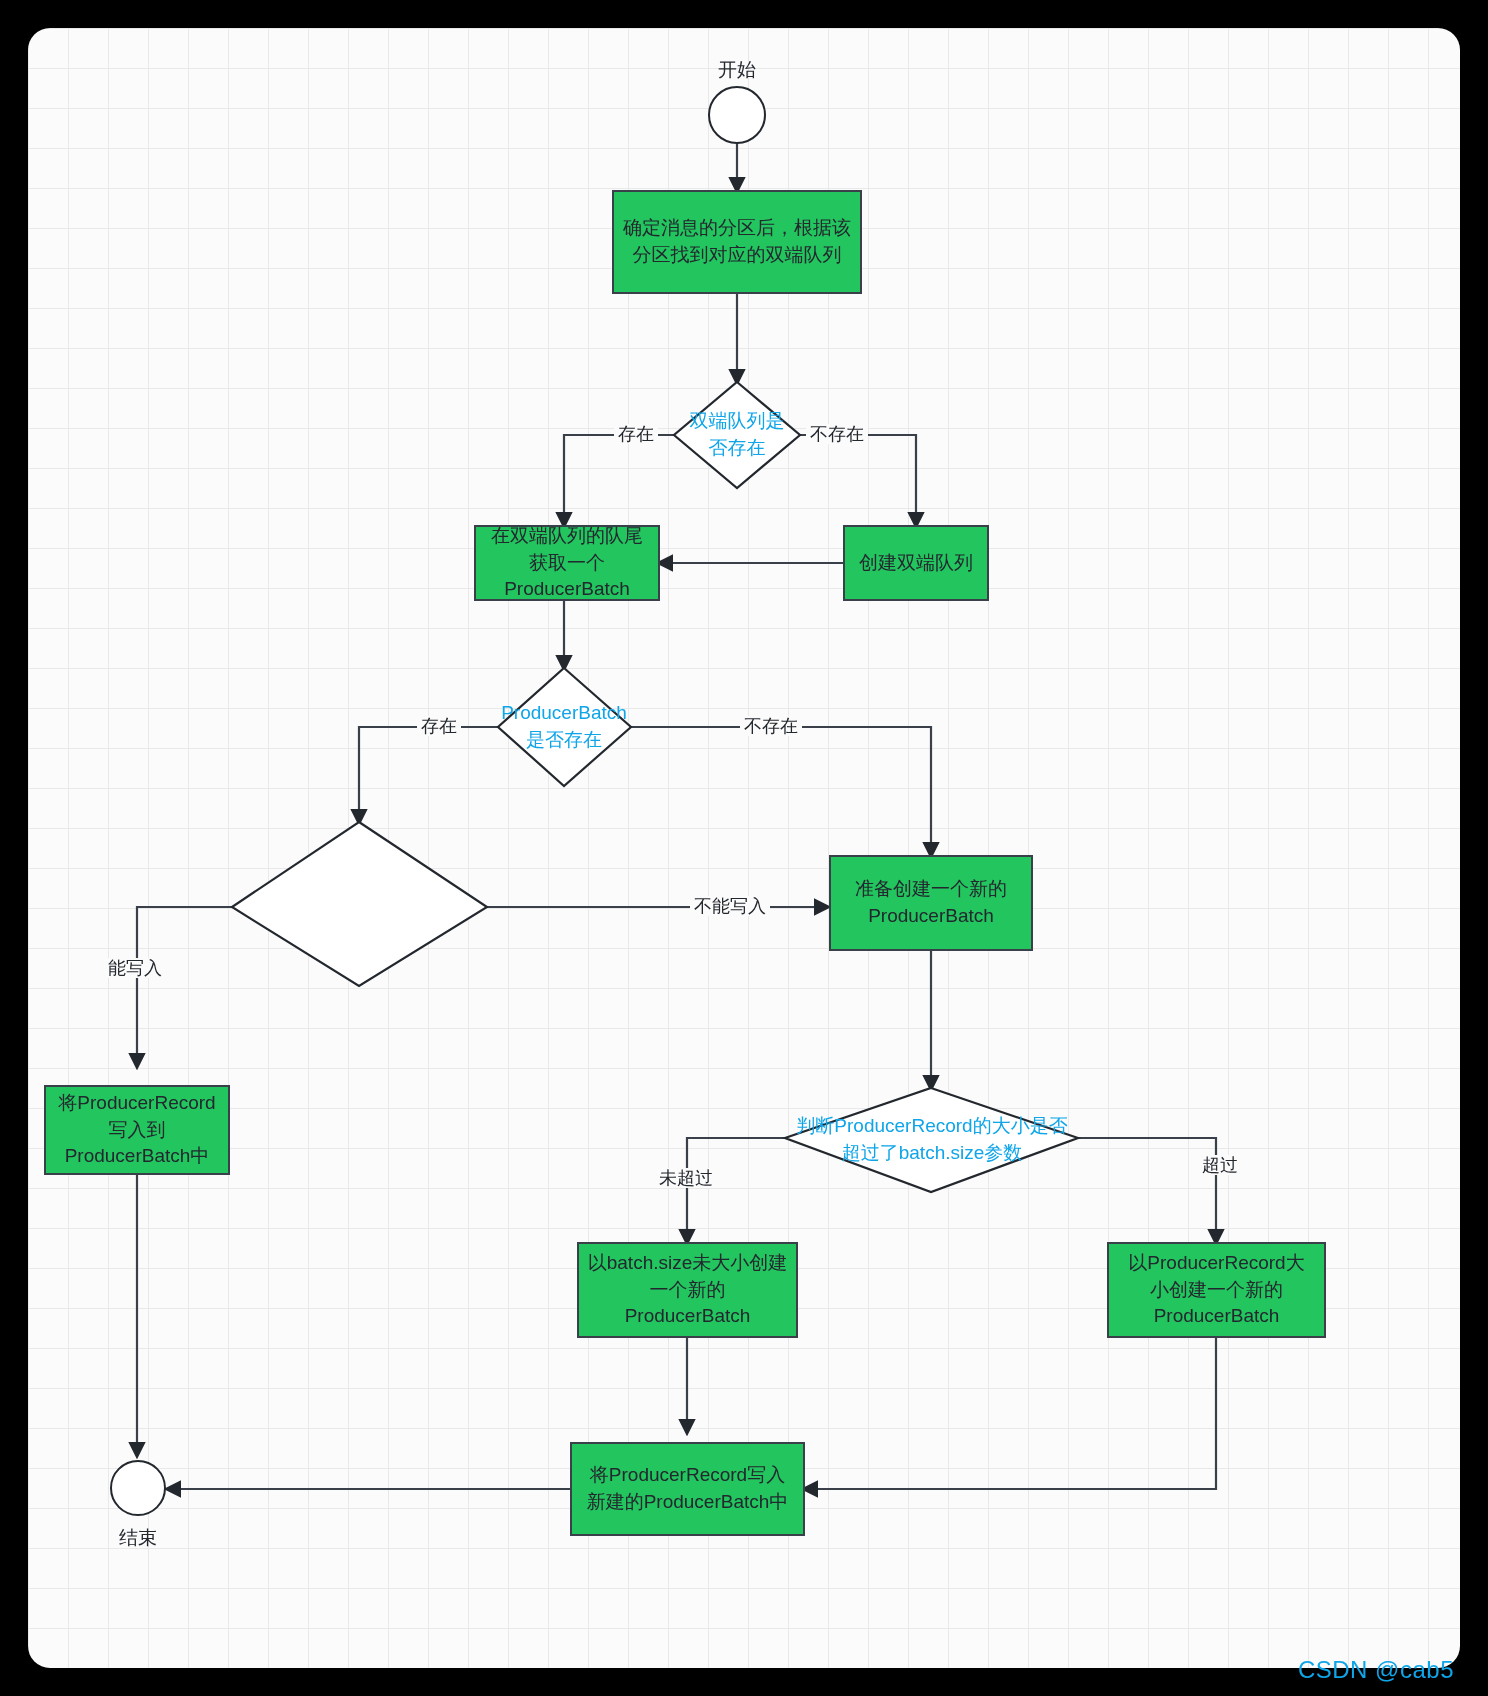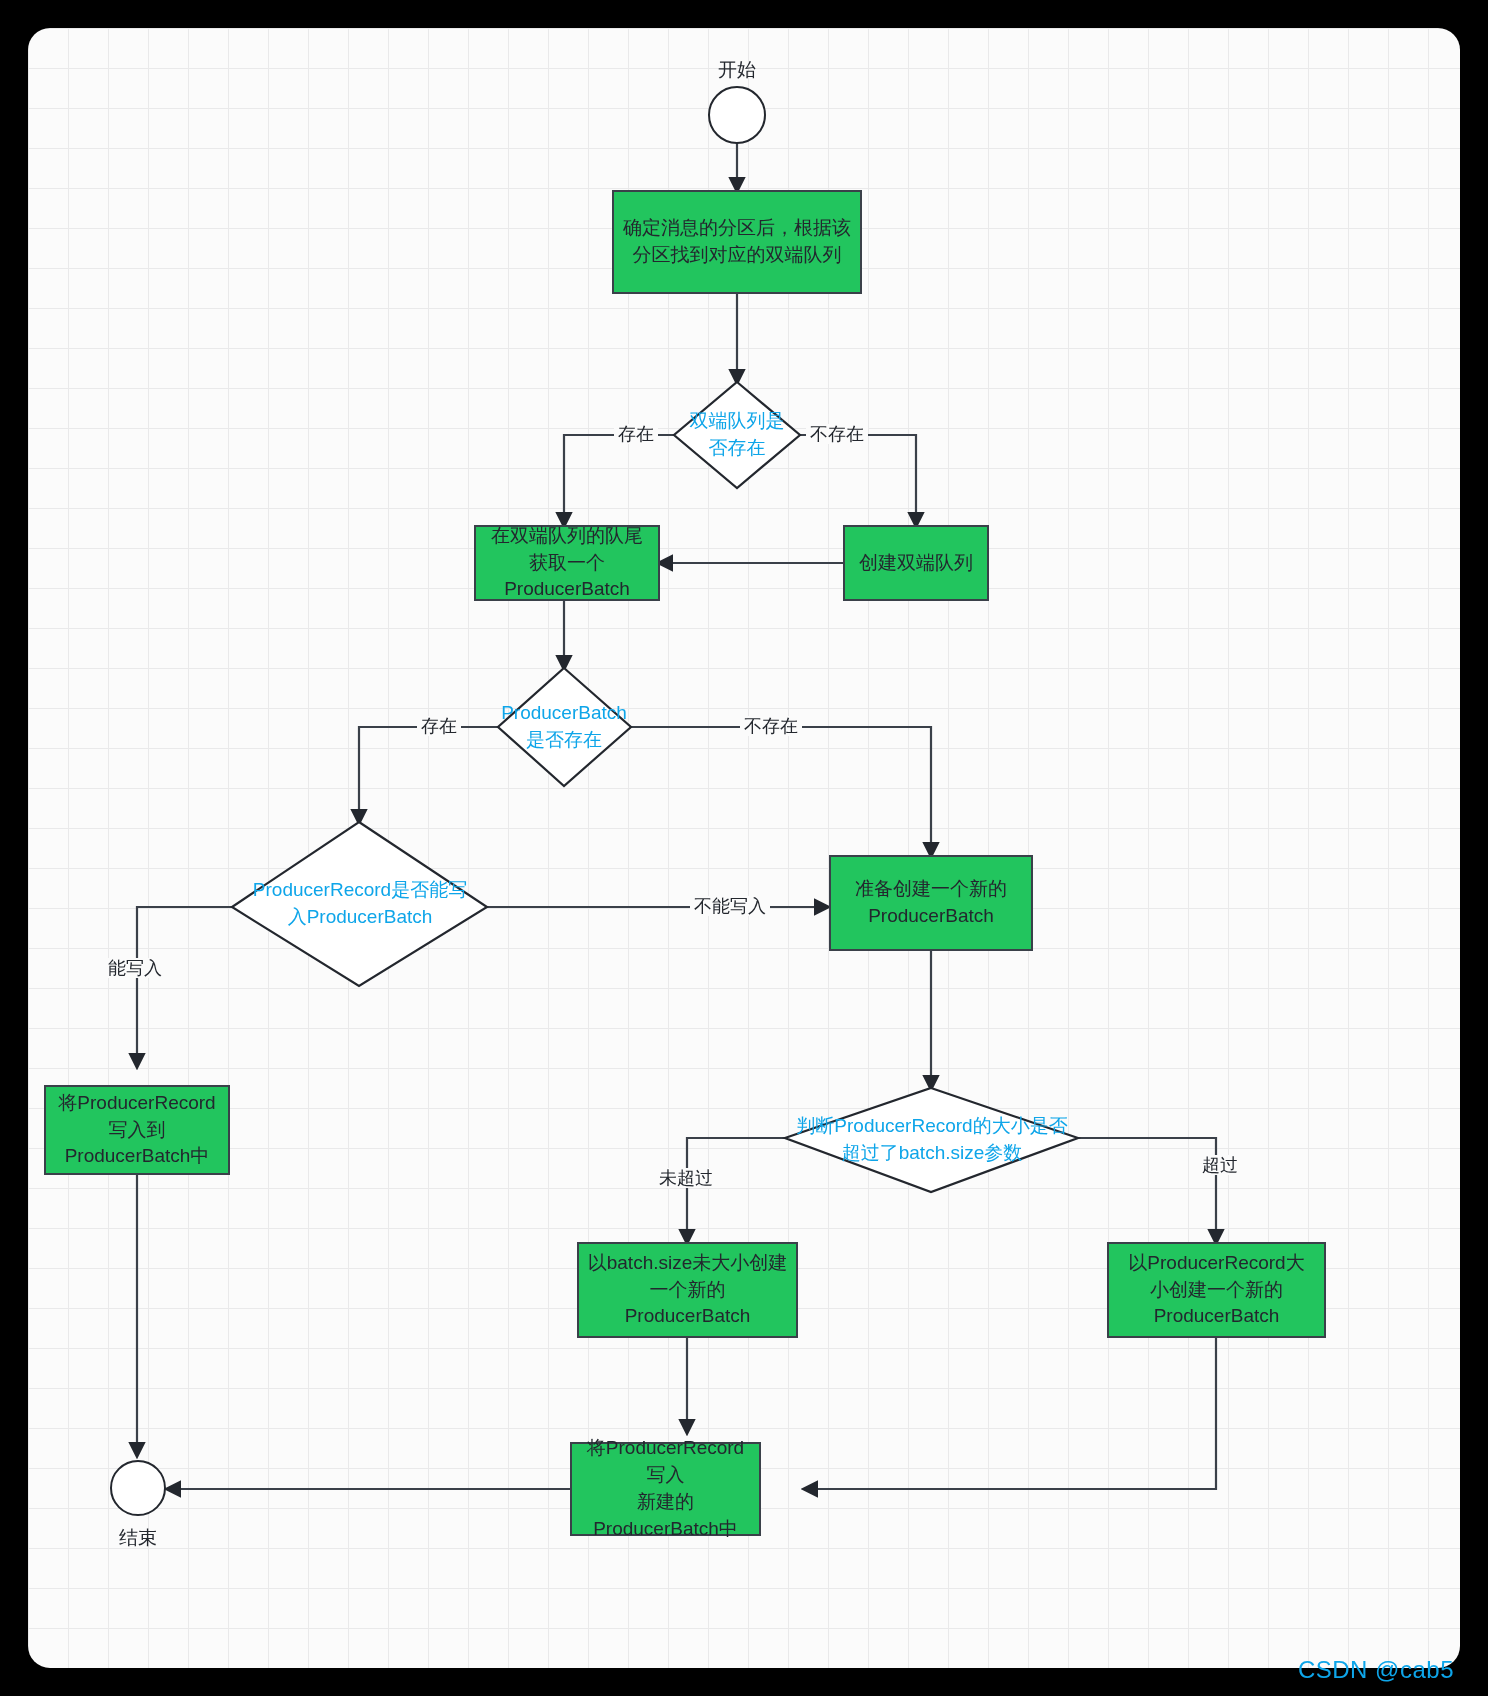--- a/index.html
+++ b/index.html
@@ -183,37 +183,33 @@
 ProducerBatch中</div>
 
   <div class="node-box" style="left:577px; top:1242px; width:221px; height:96px;">以batch.size未大小创建
 一个新的
 ProducerBatch</div>
 
   <div class="node-box" style="left:1107px; top:1242px; width:219px; height:96px;">以ProducerRecord大
 小创建一个新的
 ProducerBatch</div>
 
-  <div class="node-box" style="left:570px; top:1442px; width:191px; height:94px;">将ProducerRecord写入
+  <div class="node-box" style="left:570px; top:1442px; width:235px; height:94px;">将ProducerRecord写入
 新建的ProducerBatch中</div>
 
   <div class="node-diamond" style="left:672px; top:382px; width:130px; height:106px;">
     <span class="diamond-label">双端队列是
 否存在</span>
   </div>
 
   <div class="node-diamond" style="left:464px; top:668px; width:200px; height:118px;">
     <span class="diamond-label">ProducerBatch
 是否存在</span>
   </div>
 
-  <div class="node-diamond" style="left:232px; top:822px; width:256px; height:164px;">
-    <span class="diamond-label">ProducerRecord是否能写
-入ProducerBatch</span>
-  </div>
 
   <div class="node-diamond" style="left:785px; top:1088px; width:294px; height:104px;">
     <span class="diamond-label">判断ProducerRecord的大小是否
 超过了batch.size参数</span>
   </div>
 
   <div class="edge-label" style="left:614px; top:424px;">存在</div>
   <div class="edge-label" style="left:806px; top:424px;">不存在</div>
 
   <div class="edge-label" style="left:417px; top:716px;">存在</div>

